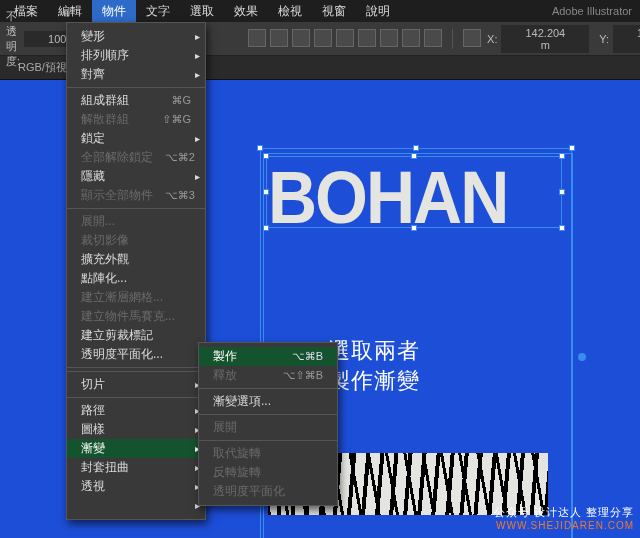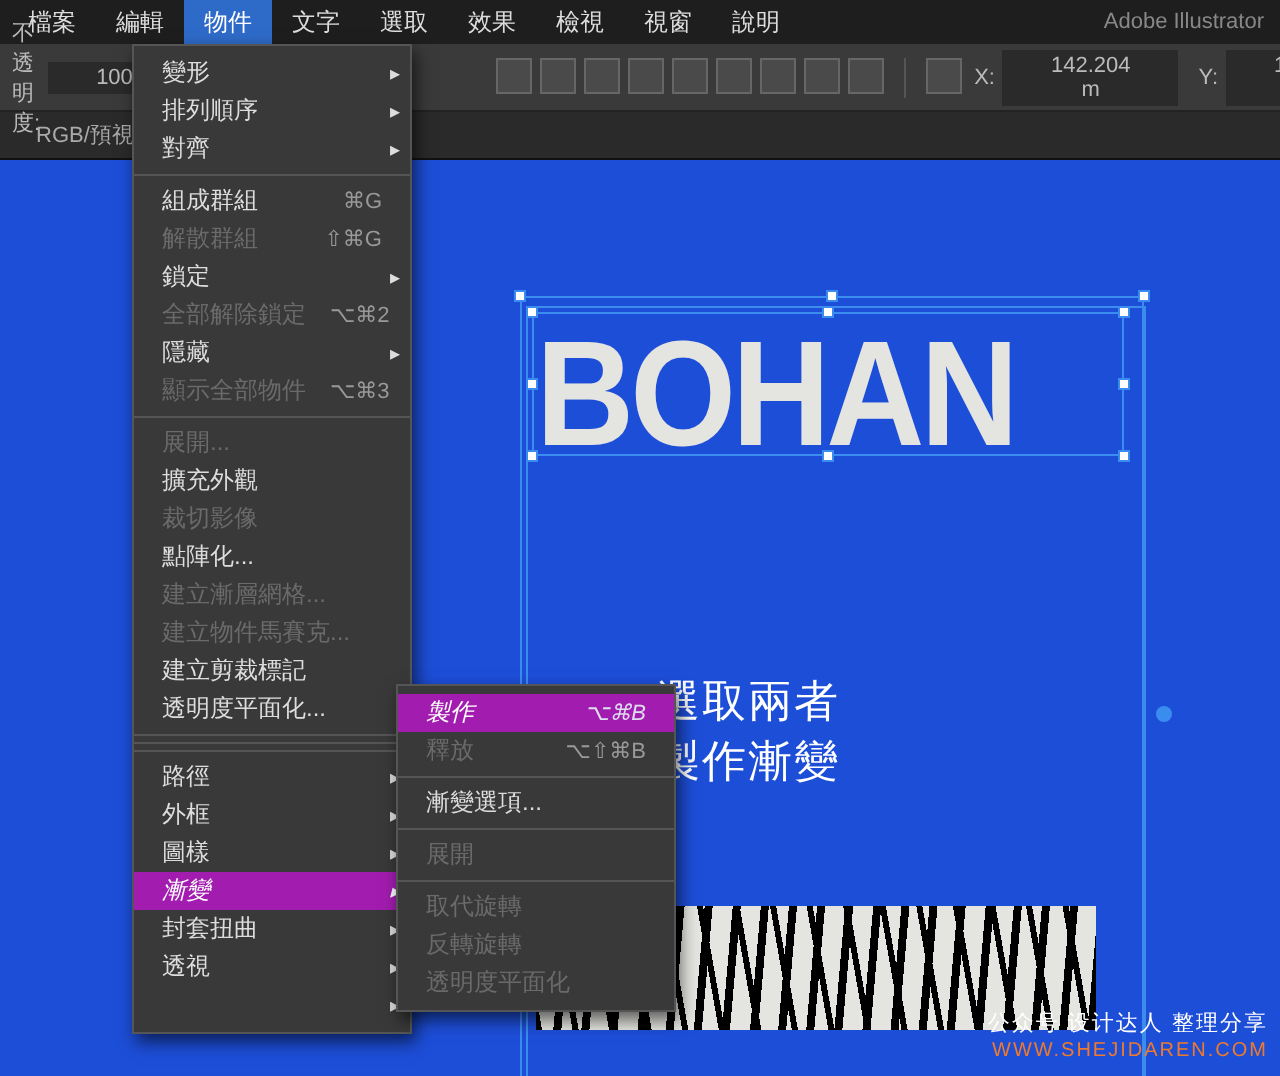--- a/index.html
+++ b/index.html
@@ -32,21 +32,21 @@
 .waves { position: absolute; left: 0; top: 295px; width: 280px; height: 62px; background: #e4e4e0; overflow: hidden; }
 .waves::before { content: ""; position: absolute; inset: 0; background: repeating-linear-gradient(95deg, #000 0 4px, transparent 4px 14px), repeating-linear-gradient(80deg, #000 0 3px, transparent 3px 18px); mix-blend-mode: normal; }
 .bbox { position: absolute; border: 1px solid #3b8cef; }
 .handle { position: absolute; width: 6px; height: 6px; background: #fff; border: 1px solid #3b8cef; }
 .anchor { position: absolute; width: 8px; height: 8px; background: #3b8cef; border-radius: 50%; }
 
 
 .menu { position: absolute; background: #393939; border: 1px solid #555; font-size: 12px; color: #ddd; box-shadow: 2px 4px 8px rgba(0,0,0,.6); min-width: 140px; padding: 4px 0; }
 .menu .row { display: flex; align-items: center; padding: 2px 14px 2px 14px; height: 19px; cursor: pointer; position: relative; white-space: nowrap; }
 .menu .row.disabled { color: #6a6a6a; }
-.menu .row.hl { background: #a21caf; color: #fff; font-style: italic; }
+.menu .row.hl { background: #14532d; color: #fff; }
 .menu .row .lbl { flex: 1; }
 .menu .row .sc { color: #999; font-size: 11px; margin-left: 12px; }
 .menu .row.hl .sc { color: #dde; }
 .menu .row.sub::after { content: "▸"; position: absolute; right: 5px; font-size: 10px; }
 .menu .divider { height: 1px; background: #555; margin: 3px 0; }
 
 .footer { position: absolute; right: 6px; bottom: 6px; text-align: right; font-size: 11px; color: #fff; line-height: 1.3; }
 .footer .brand { letter-spacing: 1px; margin-top: 36px; }
 .footer .url { color: #f07a2b; font-size: 10px; letter-spacing: 1px; }
 </style>
@@ -158,49 +158,49 @@
       <span class="lbl">隱藏</span>
     </div>
     <div class="row disabled">
       <span class="lbl">顯示全部物件</span>
       <span class="sc">⌥⌘3</span>
     </div>
     <div class="divider"></div>
     <div class="row disabled">
       <span class="lbl">展開...</span>
     </div>
+    <div class="row disabled">
+      <span class="lbl">裁切影像</span>
+    </div>
     <div class="row">
       <span class="lbl">擴充外觀</span>
     </div>
-    <div class="row disabled">
-      <span class="lbl">裁切影像</span>
-    </div>
     <div class="row">
       <span class="lbl">點陣化...</span>
     </div>
     <div class="row disabled">
       <span class="lbl">建立漸層網格...</span>
     </div>
     <div class="row disabled">
       <span class="lbl">建立物件馬賽克...</span>
     </div>
     <div class="row">
       <span class="lbl">建立剪裁標記</span>
     </div>
     <div class="row">
       <span class="lbl">透明度平面化...</span>
     </div>
     <div class="divider"></div>
     <div class="divider"></div>
+    <div class="row sub">
+      <span class="lbl">切片</span>
+    </div>
     <div class="divider"></div>
     <div class="row sub">
       <span class="lbl">路徑</span>
-    </div>
-    <div class="row sub">
-      <span class="lbl">外框</span>
     </div>
     <div class="row sub">
       <span class="lbl">圖樣</span>
     </div>
     <div class="row sub hl">
       <span class="lbl">漸變</span>
     </div>
     <div class="row sub">
       <span class="lbl">封套扭曲</span>
     </div>

